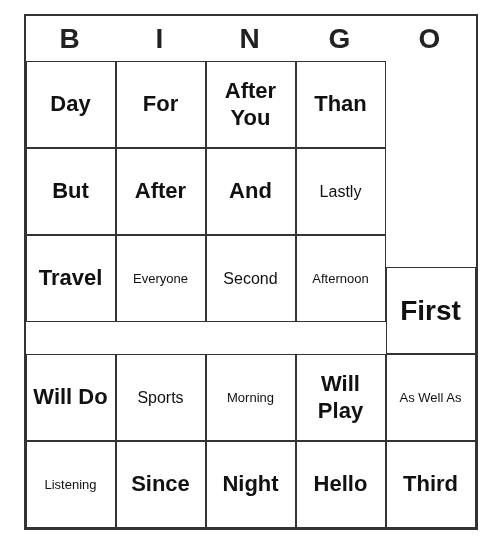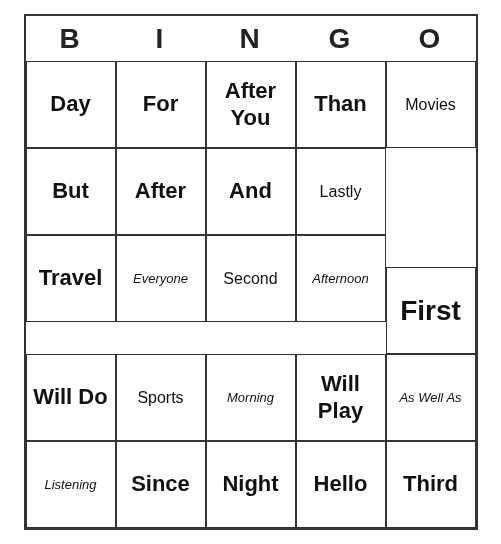--- a/index.html
+++ b/index.html
@@ -60,41 +60,39 @@
       line-height: 1.2;
     }
 
     .bingo-cell.bold-text {
       font-size: 22px;
       font-weight: bold;
     }
 
     .bingo-cell.small-text {
       font-size: 13px;
-      font-style: italic;
     }
   </style>
 </head>
 <body>
 
 <div class="bingo-card" style="border: 2px solid rgb(51, 51, 51);">
   <div class="bingo-header">
   <div class="header-cell">B</div>
       <div class="header-cell">I</div>
       <div class="header-cell">N</div>
       <div class="header-cell">G</div>
       <div class="header-cell">O</div>
     </div>
   <div class="bingo-rows">
   <div class="bingo-row">
         <div class="bingo-cell bold-text">Day</div>
         <div class="bingo-cell bold-text">For</div>
         <div class="bingo-cell bold-text">After You</div>
         <div class="bingo-cell bold-text">Than</div>
-        <div class="bingo-cell">Movies</div>
       </div>
       <div class="bingo-row">
         <div class="bingo-cell bold-text">But</div>
         <div class="bingo-cell bold-text">After</div>
         <div class="bingo-cell bold-text">And</div>
         <div class="bingo-cell">Lastly</div>
       </div>
       <div class="bingo-row">
         <div class="bingo-cell bold-text">Travel</div>
         <div class="bingo-cell small-text">Everyone</div>

